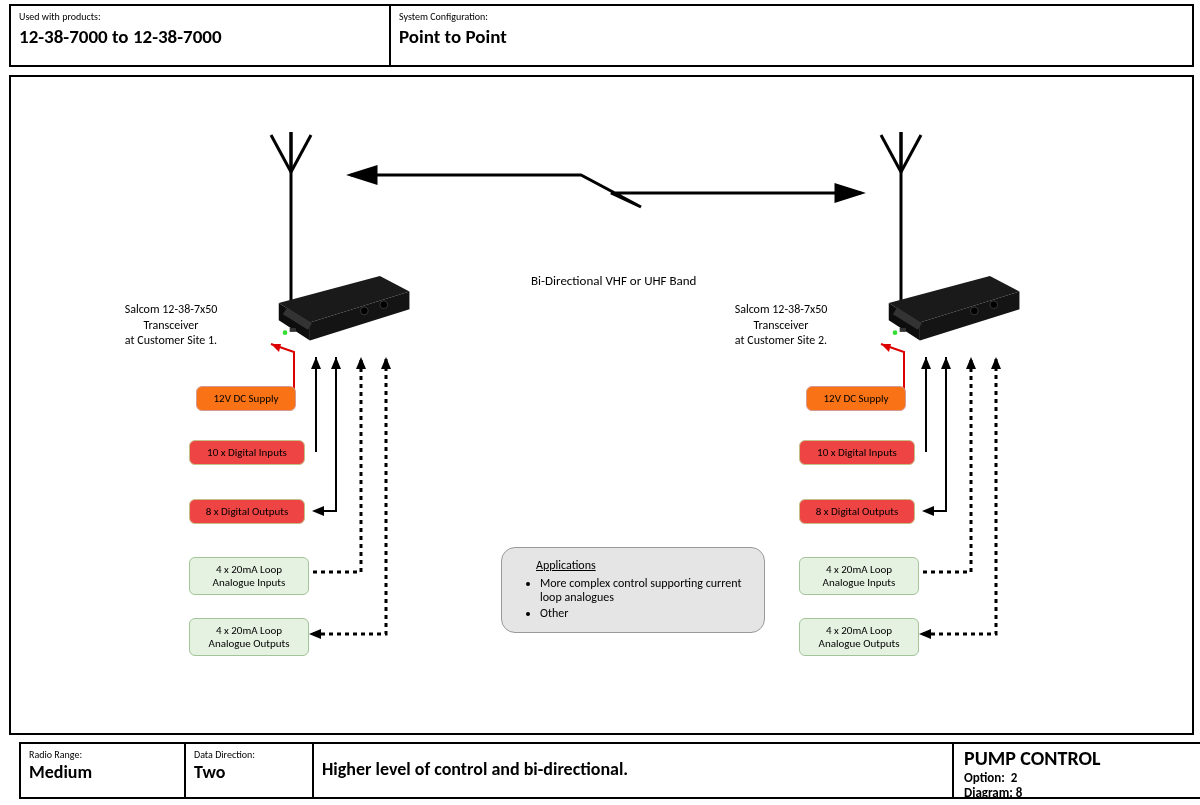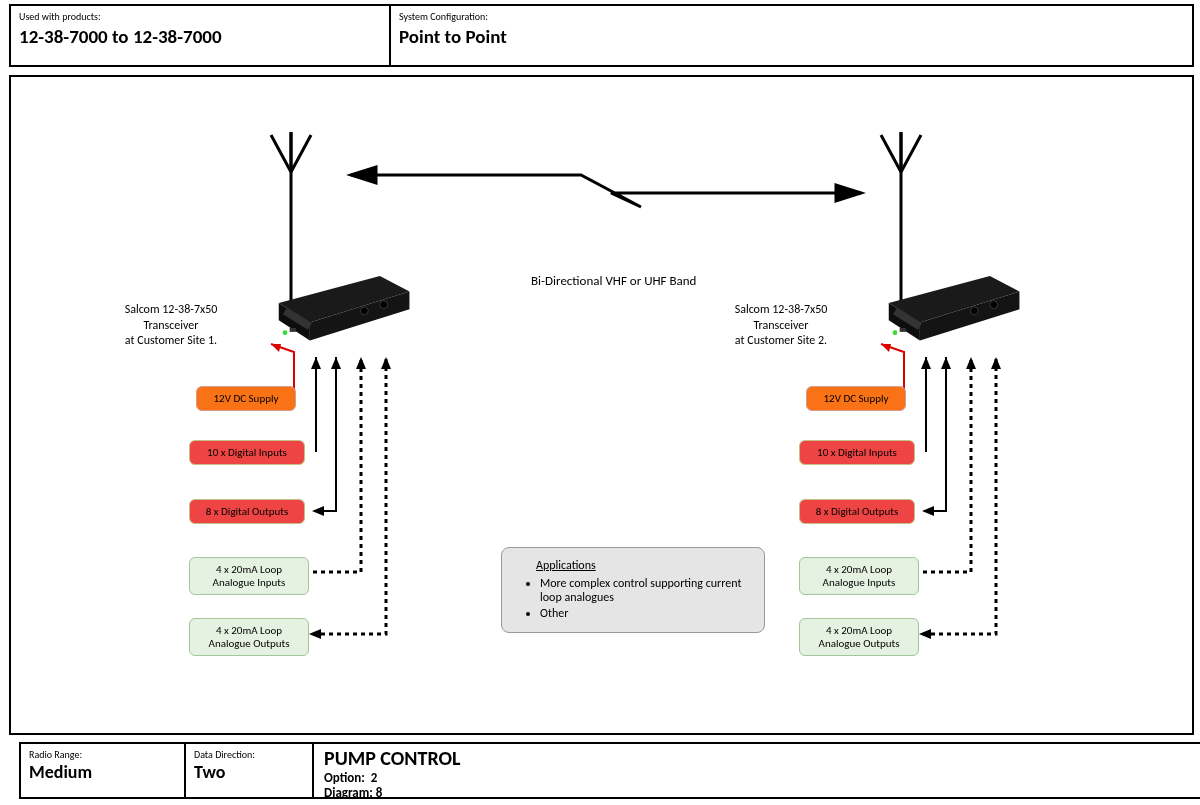--- a/index.html
+++ b/index.html
@@ -20,21 +20,21 @@
 .title-block { text-align:left; padding:2px 10px; }
 .title-main { font-size:20px; font-weight:bold; }
 .title-sub { font-size:13px; font-weight:bold; }
 .site { position:absolute; width:400px; }
 .site-label { position:absolute; text-align:center; font-size:12px; line-height:1.3; width:140px; }
 .device { position:absolute; width:180px; height:70px; }
 .tag { position:absolute; padding:5px 10px; border-radius:6px; font-size:11px; text-align:center; box-sizing:border-box; line-height:1.2; }
 .tag-pink { background:#f97316; border:1px solid #d49b95; width:100px; }
 .tag-yellow { background:#ef4444; border:1px solid #c5c088; width:116px; }
 .tag-green { background:#e5f1e1; border:1px solid #a4c49a; width:120px; }
-.apps-box { position:absolute; background:#e5e5e5; border:1px solid #999; border-radius:8px; padding:10px 16px; font-size:12px; width:230px; }
+.apps-box { position:absolute; background:#e5e5e5; border:1px solid #999; border-radius:14px; padding:10px 16px; font-size:12px; width:230px; }
 .apps-box .apps-title { text-decoration:underline; margin-bottom:4px; margin-left:18px; }
 .apps-box ul { margin:4px 0 0 0; padding-left:22px; }
 .apps-box li { margin-bottom:2px; }
 .band-label { position:absolute; font-size:13px;margin-top:48px; }
 svg { position:absolute; }
 </style>
 </head>
 <body>
 
 <div class="page">
@@ -182,20 +182,21 @@
 
   <div class="border-box footer">
     <div class="footer-cell" style="width:165px">
       <span class="footer-label">Radio Range:</span>
       <span class="footer-value">Medium</span>
     </div>
     <div class="footer-cell" style="width:128px">
       <span class="footer-label">Data Direction:</span>
       <span class="footer-value">Two</span>
     </div>
+    <div class="footer-cell footer-notes" style="width:640px">Higher level of control and bi-directional.</div>
     <div class="footer-cell title-block" style="width:220px">
       <div class="title-main">PUMP CONTROL</div>
       <div class="title-sub">
         <span>Option:</span>&nbsp;&nbsp;<span>2</span>
       </div>
       <div class="title-sub">
         <span>Diagram:</span>&nbsp;<span>8</span>
       </div>
     </div>
   </div>

